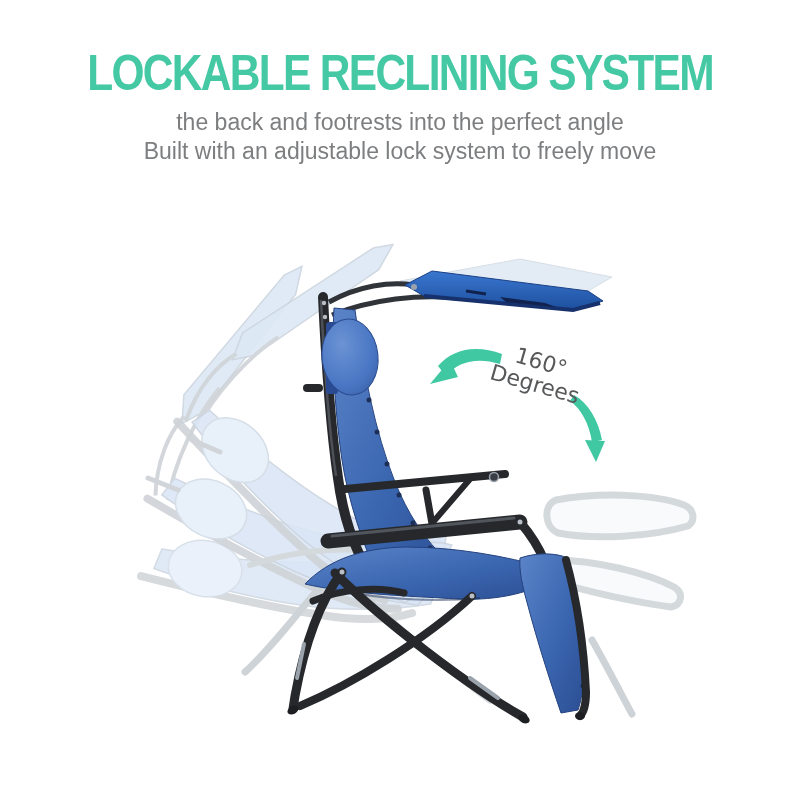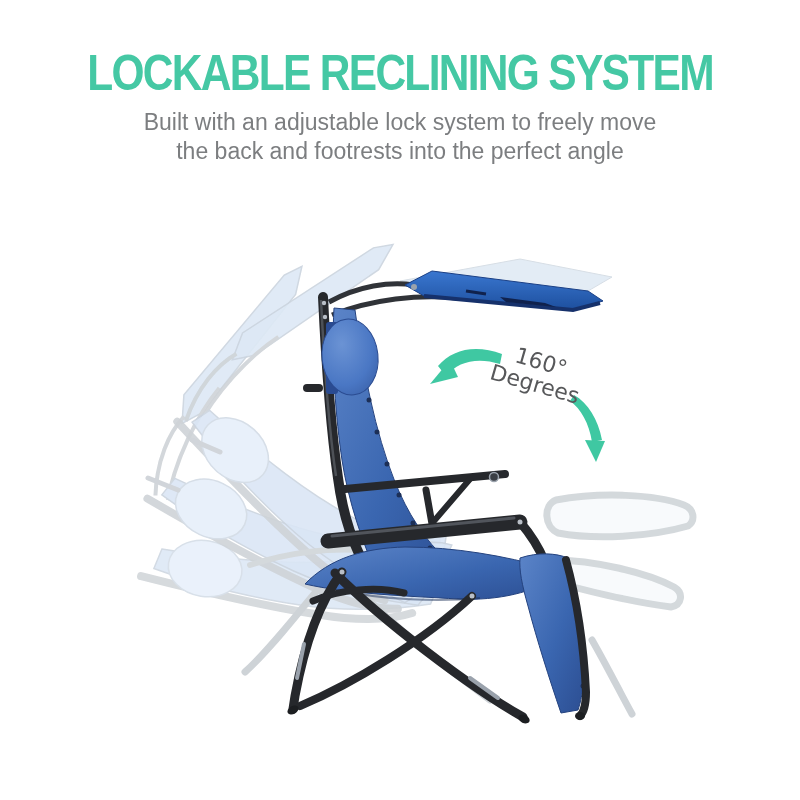--- a/index.html
+++ b/index.html
@@ -28,22 +28,22 @@
   .angle-label span{display:block;}
 </style>
 </head>
 <body>
 
 <div class="stage">
 
   <h1 class="title">LOCKABLE RECLINING SYSTEM</h1>
 
   <p class="subtitle">
+      <span>the back and footrests into the perfect angle</span>
       <span>Built with an adjustable lock system to freely move</span>
-      <span>the back and footrests into the perfect angle</span>
     </p>
 
   <svg class="chair-svg" width="800" height="800" viewBox="0 0 800 800" xmlns="http://www.w3.org/2000/svg" xmlns:xlink="http://www.w3.org/1999/xlink">
     <defs>
       <linearGradient id="gradFabric" x1="0" y1="0" x2="1" y2="1">
         <stop offset="0" stop-color="#5b84c8"></stop>
         <stop offset="0.55" stop-color="#3a66b0"></stop>
         <stop offset="1" stop-color="#2c4e92"></stop>
       </linearGradient>
       <linearGradient id="gradCanopy" x1="0" y1="0" x2="0" y2="1">

